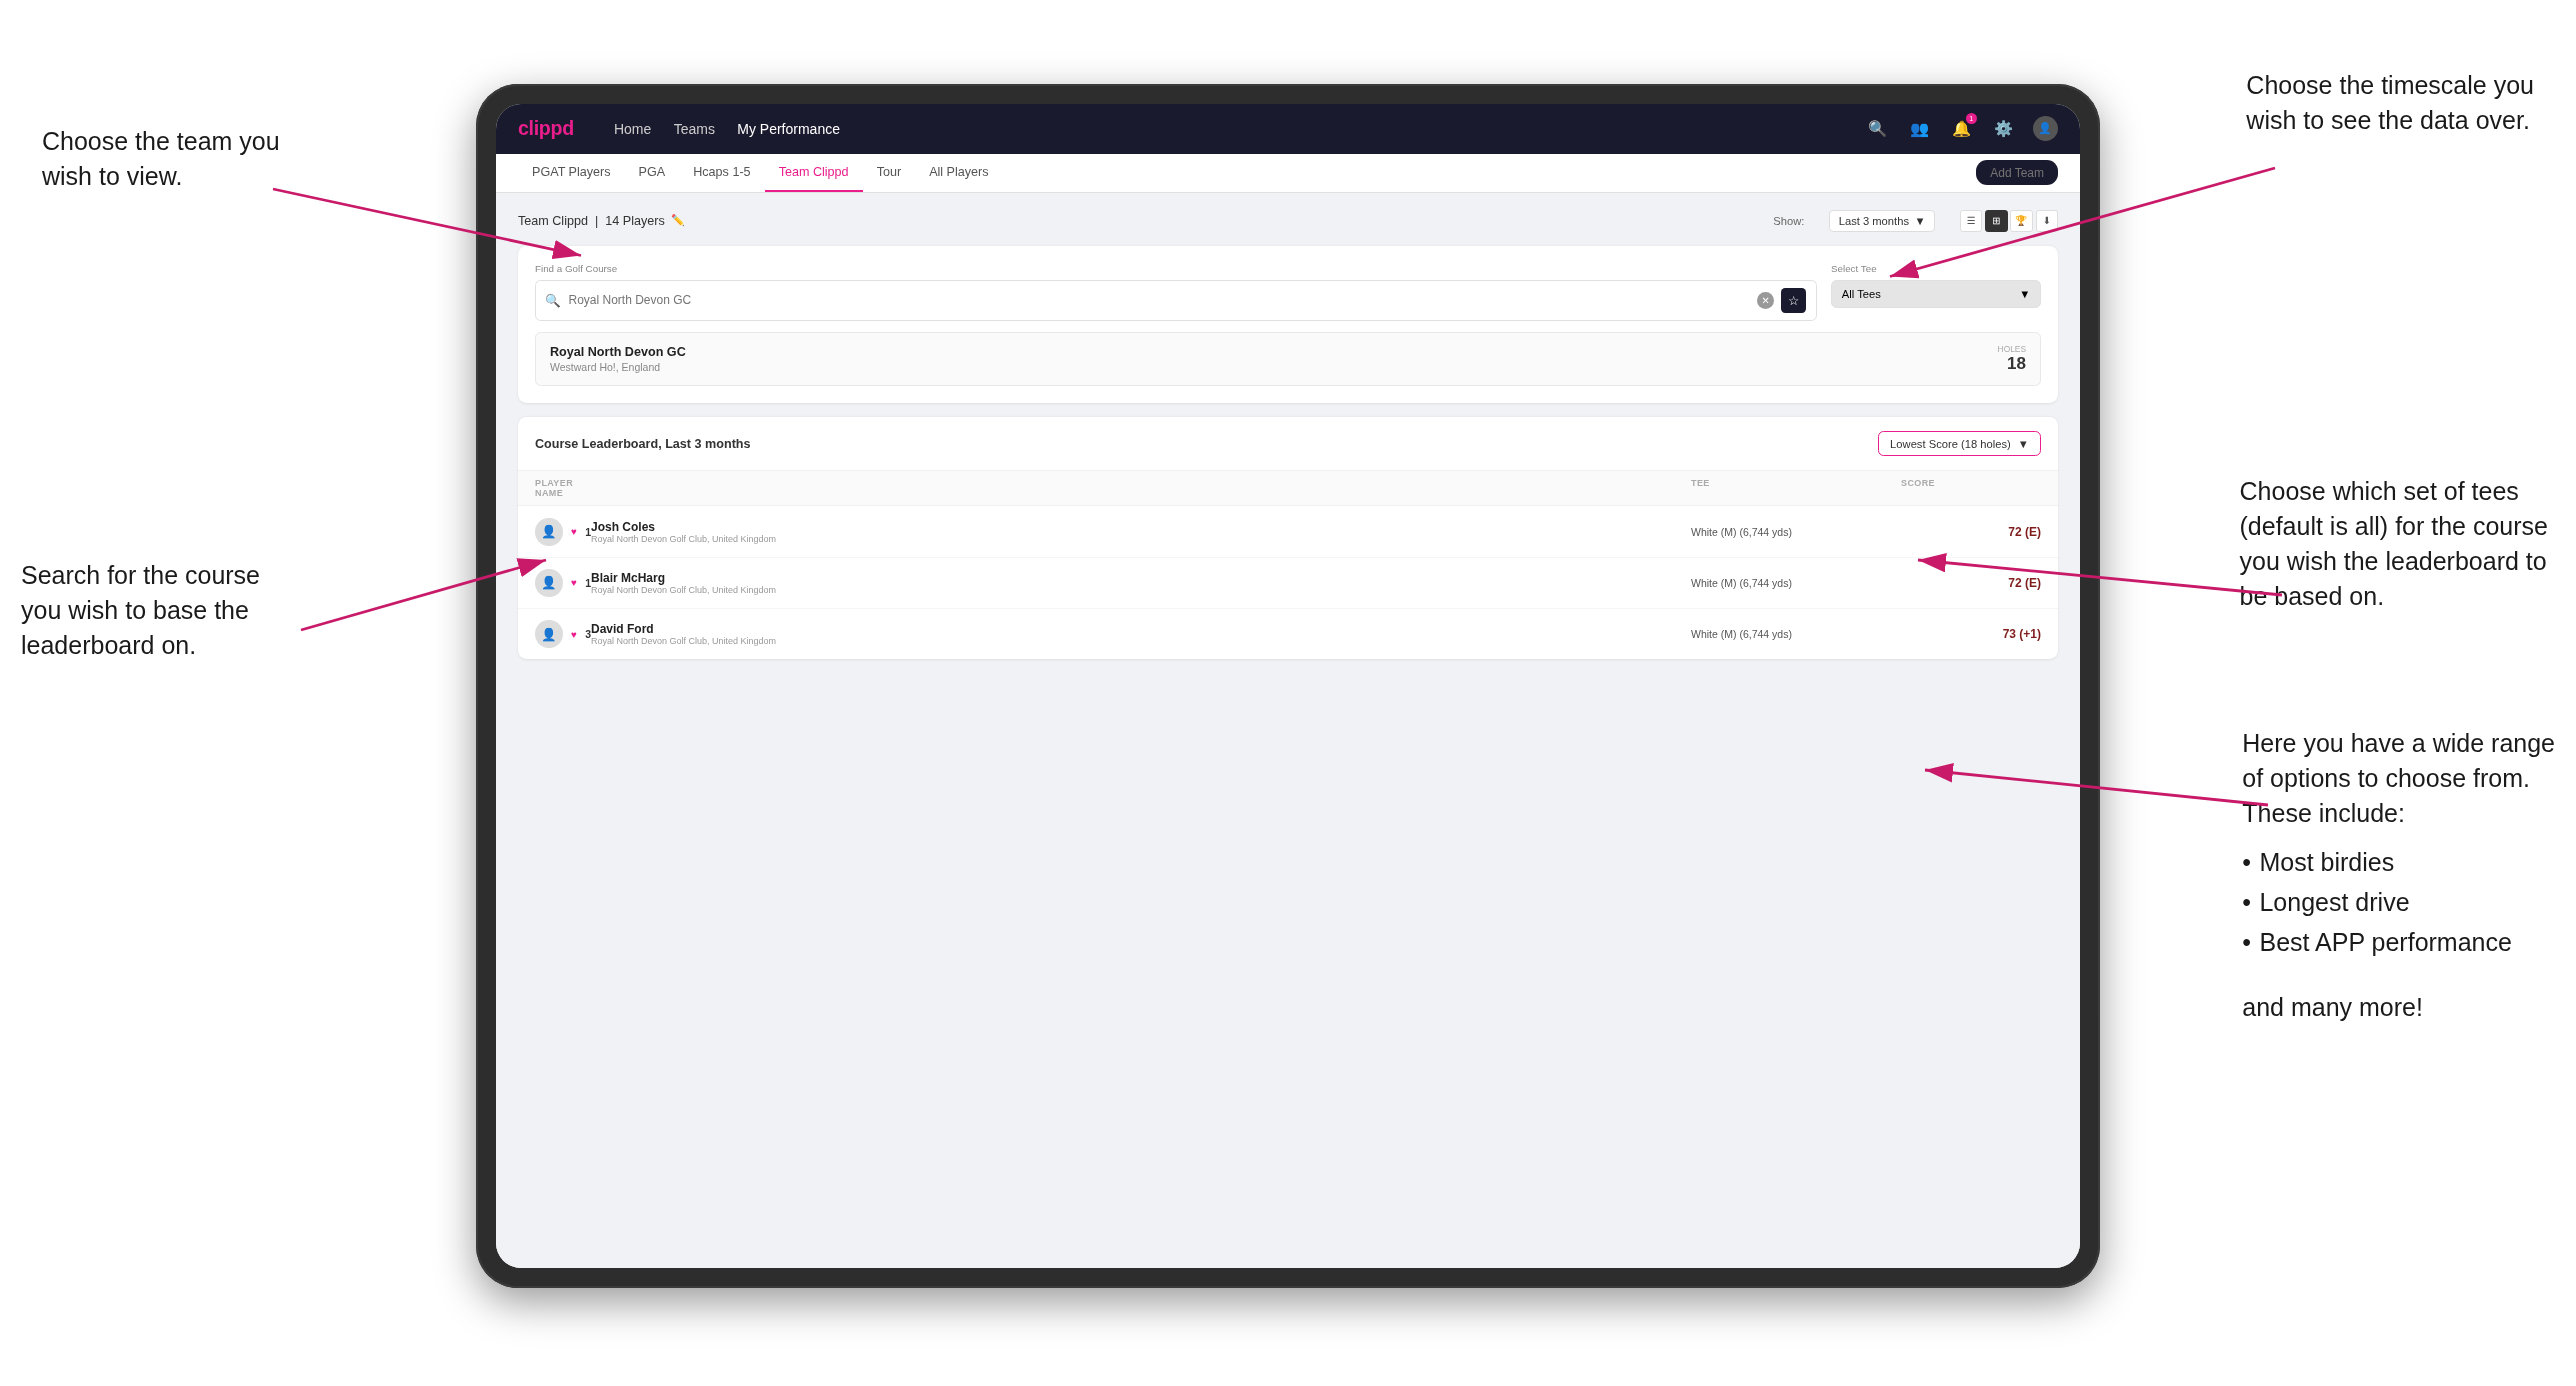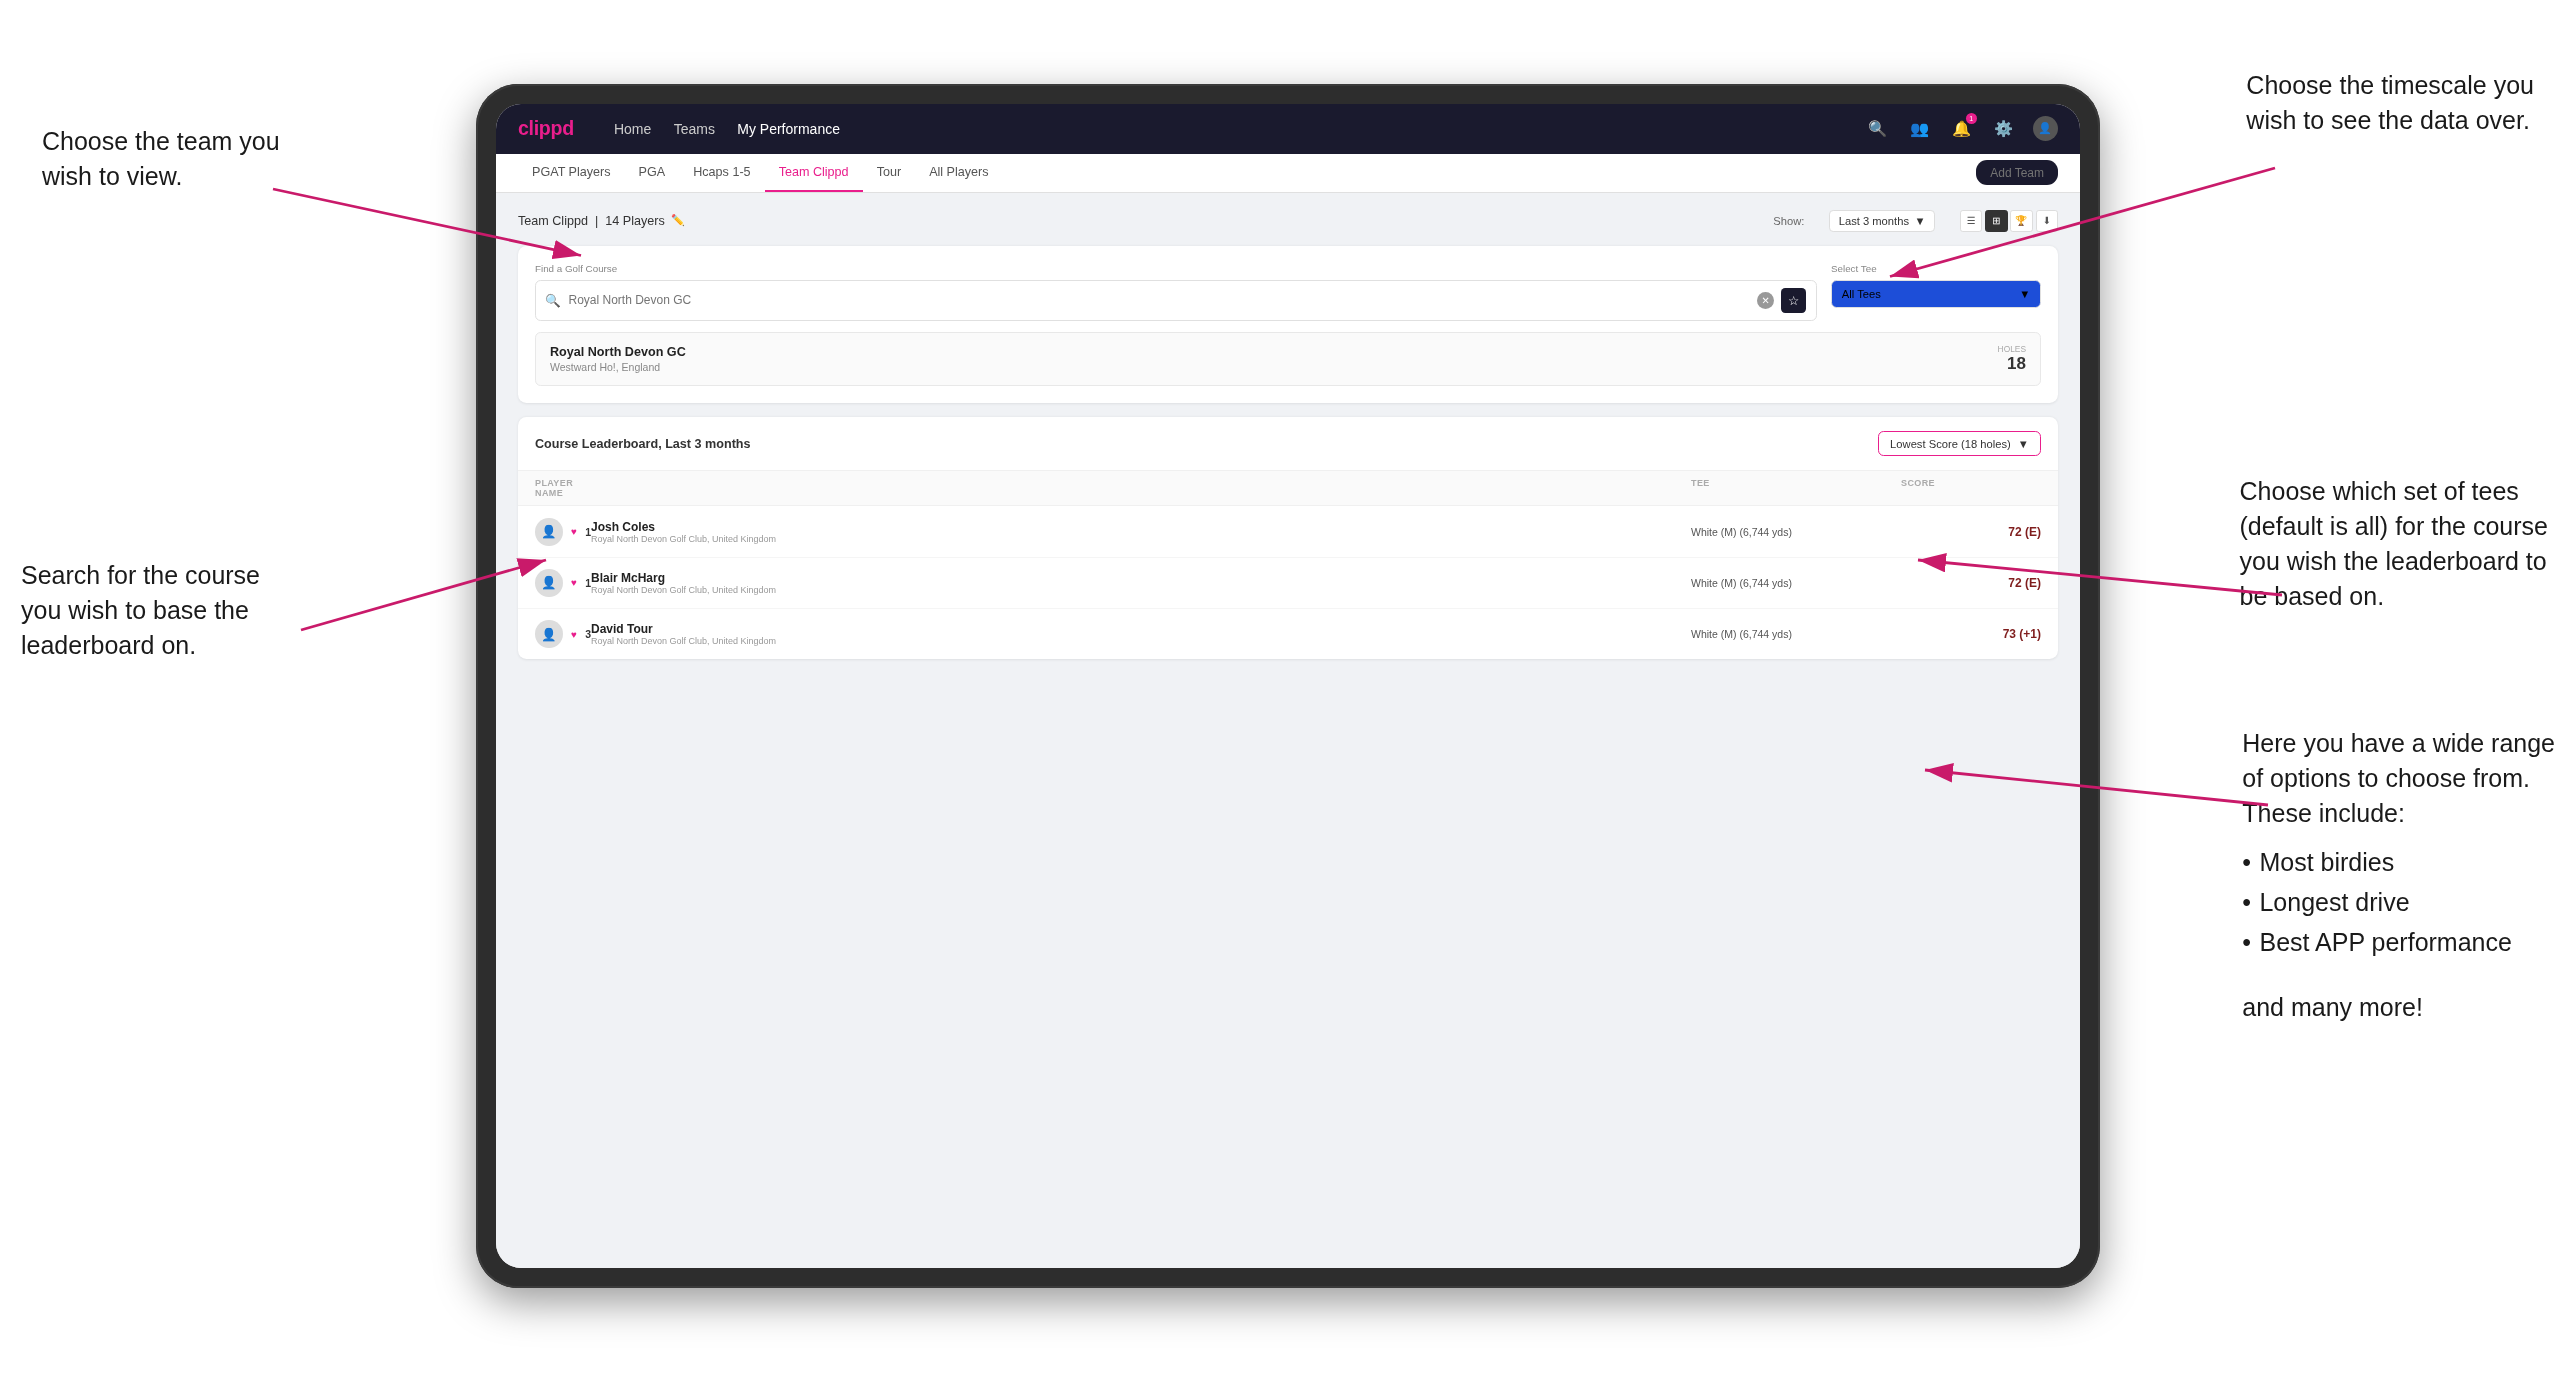--- a/index.html
+++ b/index.html
@@ -350,21 +350,21 @@
     .tee-select-field {
       width: 210px;
     }
 
     .tee-select-wrapper {
       display: flex;
       align-items: flex-start;
       border: 0.7px solid #e0e0e0;
       border-radius: 5.6px;
       padding: 7px 9.8px;
-      background: #1d4ed8;
+      background: #e5e5e5;
       cursor: pointer;
       justify-content: space-between;
     }
 
     
     .course-result {
       border: 0.7px solid #e8e8e8;
       border-radius: 5.6px;
       padding: 11.2px 14px;
       margin-top: 11.2px;
@@ -721,21 +721,21 @@
               <div class="score-val">72 (E)</div>
             </div>
 
             <div class="lb-row">
               <div class="lb-rank">
                 <div class="player-avatar">👤</div>
                 <span class="heart-icon">♥</span>
                 <span class="rank-num">3</span>
               </div>
               <div class="player-info">
-                <span class="player-name">David Tour</span>
+                <span class="player-name">David Ford</span>
                 <span class="player-club">Royal North Devon Golf Club, United Kingdom</span>
               </div>
               <div class="tee-info">White (M) (6,744 yds)</div>
               <div class="score-val">73 (+1)</div>
             </div>
           </div>
         </div>
 
       </div>
     </div>

